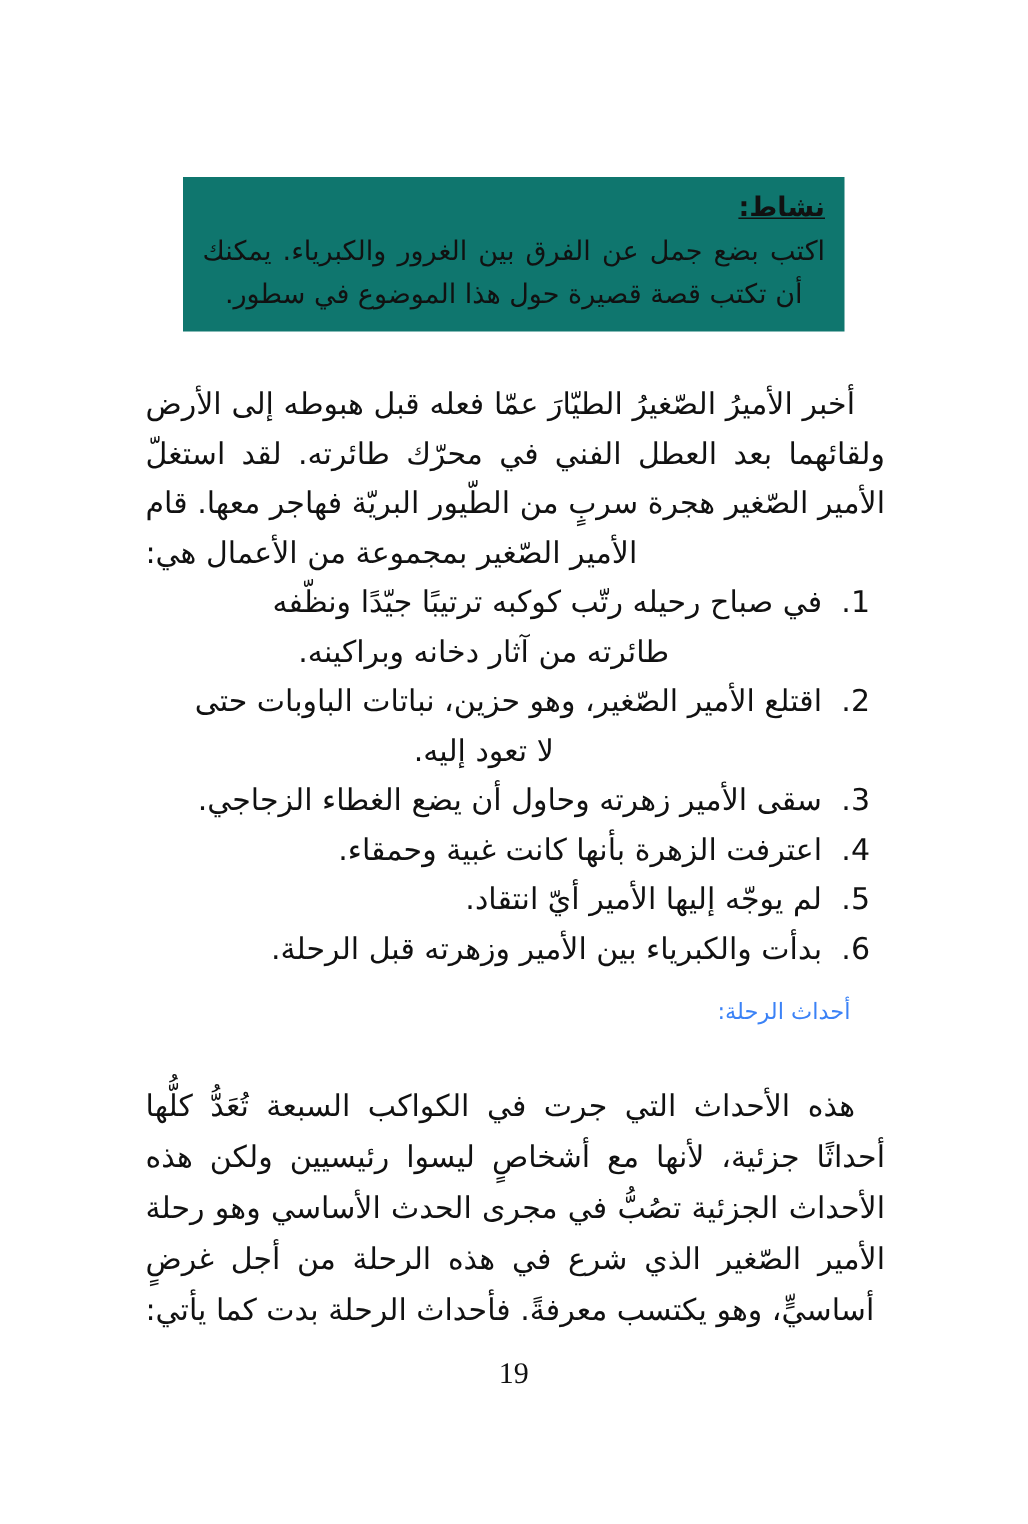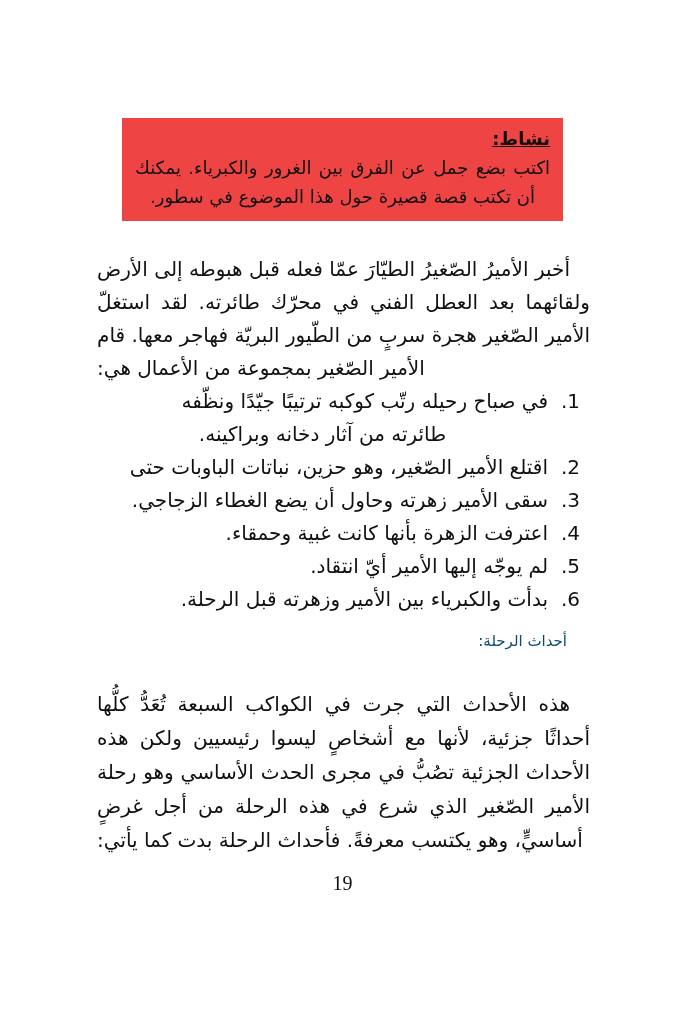--- a/index.html
+++ b/index.html
@@ -72,39 +72,40 @@
       font-size: 20px;
       line-height: 24px;
       color: #111111;
     }
   </style>
 </head>
 <body>
 
 <div class="page">
 
-  <div class="activity-box" style="background: #ef4444;">
+  <div class="activity-box" style="background: #0f766e;">
     <div class="activity-title">نشاط:</div>
     <div class="activity-body">اكتب بضع جمل عن الفرق بين الغرور والكبرياء. يمكنك أن تكتب قصة قصيرة حول هذا الموضوع في سطور.</div>
   </div>
 
   <p class="para p1">أخبر الأميرُ الصّغيرُ الطيّارَ عمّا فعله قبل هبوطه إلى الأرض ولقائهما بعد العطل الفني في محرّك طائرته. لقد استغلّ الأمير الصّغير هجرة سربٍ من الطّيور البريّة فهاجر معها. قام الأمير الصّغير بمجموعة من الأعمال هي:</p>
 
   <div class="list">
     <div class="li">
       <span class="num">1.</span>
       <span class="txt">
         <span class="l1">في صباح رحيله رتّب كوكبه ترتيبًا جيّدًا ونظّفه</span>
         <span class="l2">طائرته من آثار دخانه وبراكينه.</span>
       </span>
     </div>
     <div class="li">
       <span class="num">2.</span>
       <span class="txt">
         <span class="l1">اقتلع الأمير الصّغير، وهو حزين، نباتات الباوبات حتى</span>
+        <span class="l2">لا تعود إليه.</span>
       </span>
     </div>
     <div class="li">
       <span class="num">3.</span>
       <span class="txt">
         <span class="l1">سقى الأمير زهرته وحاول أن يضع الغطاء الزجاجي.</span>
 
       </span>
     </div>
     <div class="li">
@@ -123,19 +124,19 @@
     </div>
     <div class="li">
       <span class="num">6.</span>
       <span class="txt">
         <span class="l1">بدأت والكبرياء بين الأمير وزهرته قبل الرحلة.</span>
 
       </span>
     </div>
   </div>
 
-  <div class="section-heading" style="color: #0c4a6e;">أحداث الرحلة:</div>
+  <div class="section-heading" style="color: #3b82f6;">أحداث الرحلة:</div>
 
   <p class="para p2">هذه الأحداث التي جرت في الكواكب السبعة تُعَدُّ كلُّها أحداثًا جزئية، لأنها مع أشخاصٍ ليسوا رئيسيين ولكن هذه الأحداث الجزئية تصُبُّ في مجرى الحدث الأساسي وهو رحلة الأمير الصّغير الذي شرع في هذه الرحلة من أجل غرضٍ أساسيٍّ، وهو يكتسب معرفةً. فأحداث الرحلة بدت كما يأتي:</p>
 
   <div class="page-number">19</div>
 
 </div>
 
 </body></html>

